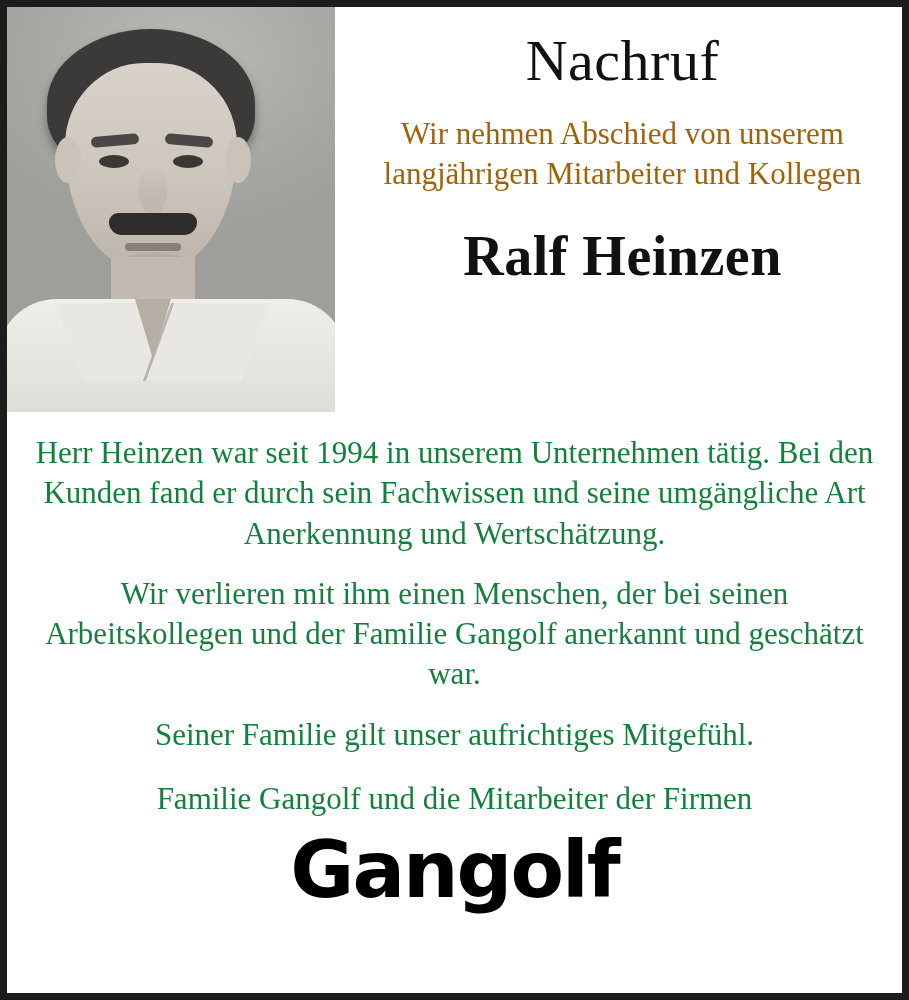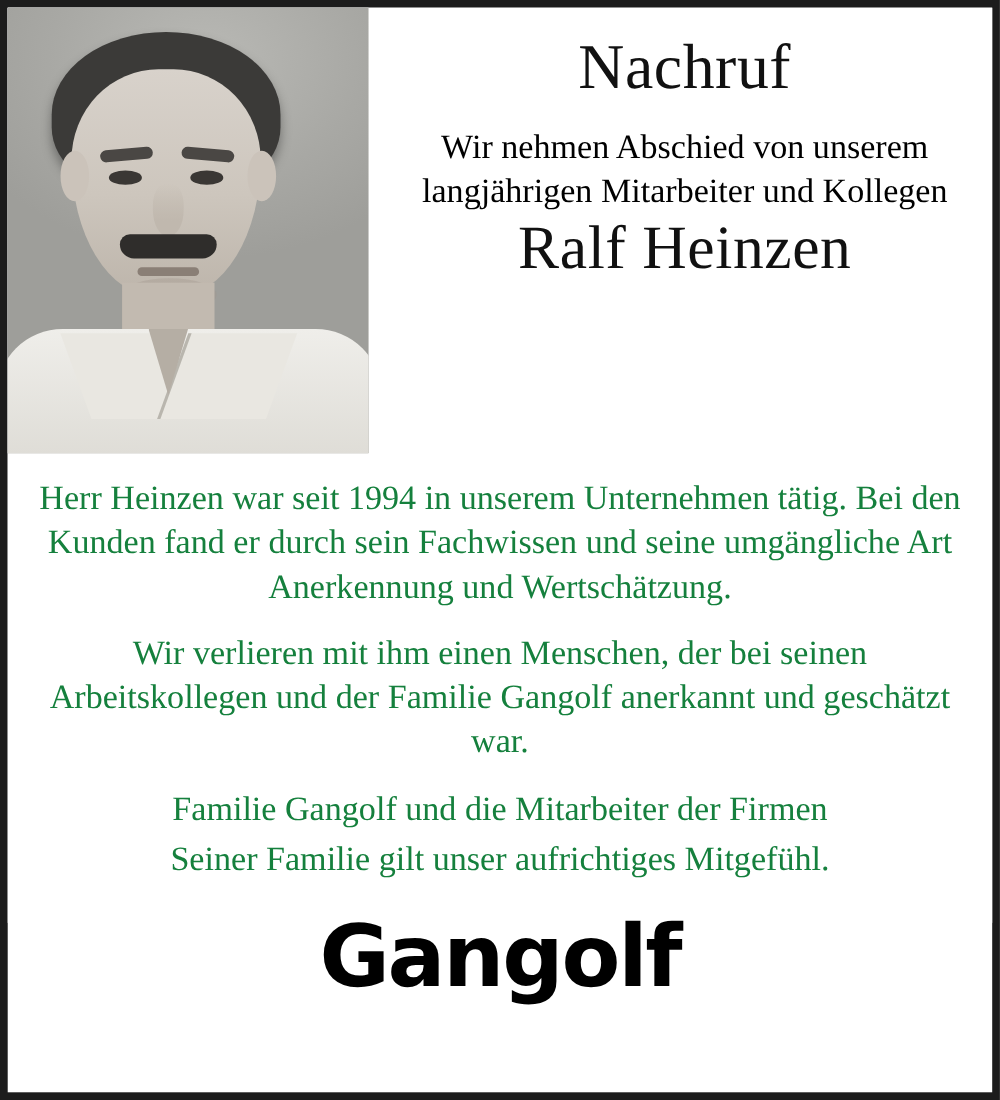--- a/index.html
+++ b/index.html
@@ -192,27 +192,28 @@
     font-size: 58px;
     line-height: 1.05;
     margin-top: 24px;
     letter-spacing: .5px;
     color: #111;
   }
   .intro {
     font-size: 31px;
     line-height: 1.30;
     margin-top: 22px;
-    color: #000000;
+    color: #a16207;
     padding: 0 6px;
   }
   .name {
     font-size: 56px;
-    font-weight: normal;
+    font-weight: bold;
     letter-spacing: .5px;
+    margin-top: 30px;
     color: #111;
   }
 
   
   .body-text {
     padding: 0 14px;
     text-align: center;
     color: #15803d;
   }
   .para {
@@ -268,20 +269,20 @@
         <div class="nachruf">Nachruf</div>
         <div class="intro">Wir nehmen Abschied von unserem langjährigen Mitarbeiter und Kollegen</div>
         <div class="name">Ralf Heinzen</div>
       </div>
 
     </div>
 
     <div class="body-text">
       <p class="para p1">Herr Heinzen war seit 1994 in unserem Unternehmen tätig. Bei den Kunden fand er durch sein Fachwissen und seine umgängliche Art Anerkennung und Wertschätzung.</p>
       <p class="para p2">Wir verlieren mit ihm einen Menschen, der bei seinen Arbeitskollegen und der Familie Gangolf anerkannt und geschätzt war.</p>
+      <p class="para p3">Seiner Familie gilt unser aufrichtiges Mitgefühl.</p>
       <p class="para p4">Familie Gangolf und die Mitarbeiter der Firmen</p>
-      <p class="para p3">Seiner Familie gilt unser aufrichtiges Mitgefühl.</p>
     </div>
 
     <div class="logo">Gangolf</div>
 
   </div>
 </div>
 
 </body></html>

